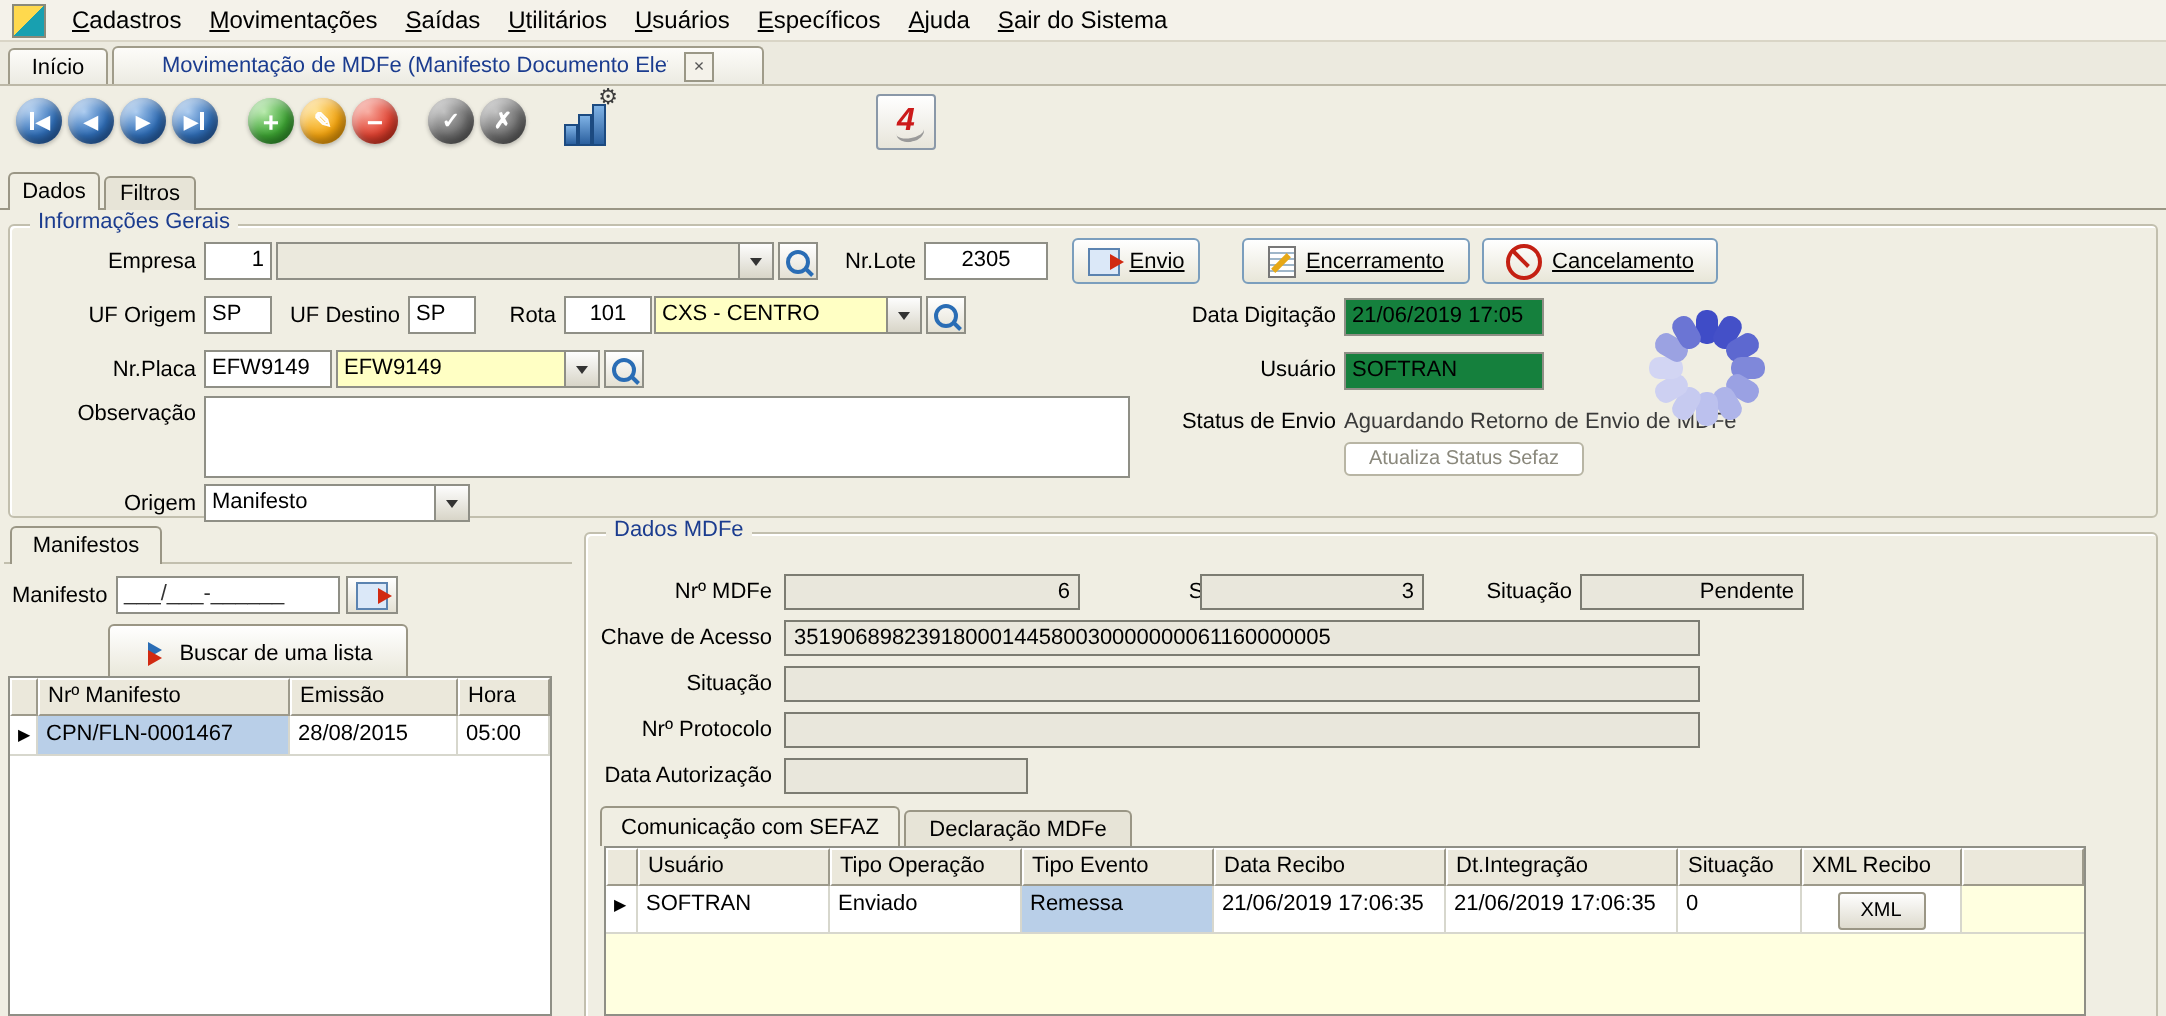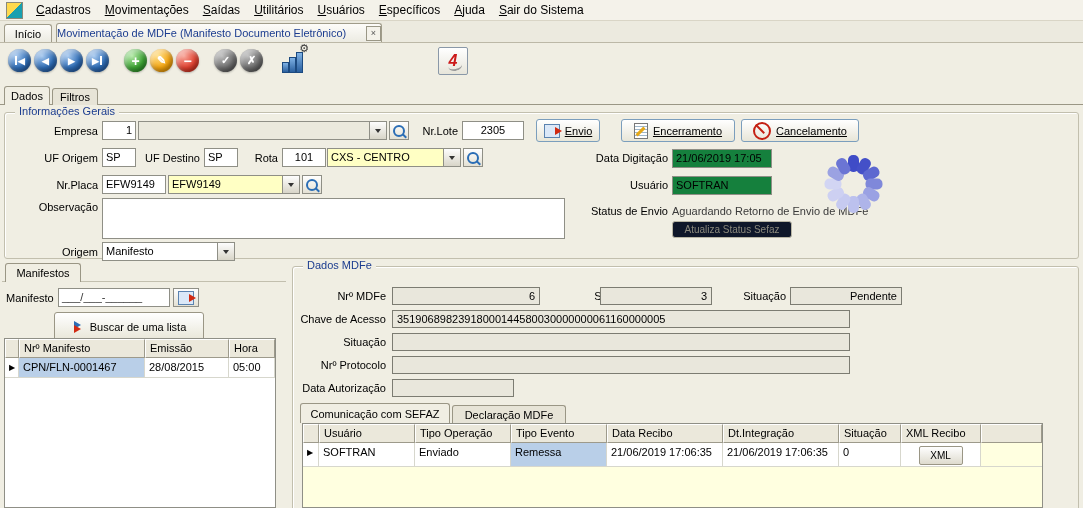--- a/index.html
+++ b/index.html
@@ -11,21 +11,21 @@
   .menubar{left:0;top:0;width:100%;height:21px;background:#f4f2ea;border-bottom:1px solid #d9d5c6;
            display:flex;align-items:center;padding-left:6px}
   .app-icon{width:15px;height:15px;border:1px solid #8a8a7a;margin-right:6px;
             background:linear-gradient(135deg,#ffd94d 0 50%,#18a0b0 50% 100%)}
   .menu-item{padding:2px 7px;font-size:12px;cursor:default;display:inline-block}
   .menu-item::first-letter{text-decoration:underline}
 
   
   .tabbar{left:0;top:21px;width:100%;height:22px;background:#ecead f;background:#eceadf;border-bottom:1px solid #bcb8a7}
   .dtab{border:1px solid #a09c8a;border-bottom:none;border-radius:3px 3px 0 0;
-        background:linear-gradient(#fdfcf9,#ecebe2);display:flex;align-items:center;padding:0 0}
+        background:linear-gradient(#fdfcf9,#ecebe2);display:flex;align-items:center;padding:0 24px}
   .dtab.active{color:#1b3c8f}
   .tab-close{width:13px;height:13px;border:1px solid #9a9786;margin-left:8px;flex:0 0 auto;
              display:flex;align-items:center;justify-content:center;font-size:9px;color:#555;background:#f4f2ea}
 
   
   .cbtn{width:23px;height:23px;border-radius:50%;color:#fff;display:flex;align-items:center;justify-content:center;
         font-size:11px;font-weight:bold;top:49px;
         box-shadow:inset -2px -3px 4px rgba(0,0,0,.3), inset 2px 3px 4px rgba(255,255,255,.5), 0 1px 2px rgba(0,0,0,.25)}
   .blue{background:radial-gradient(circle at 35% 30%,#a7c9ef,#2f6db6 55%,#1d4e92)}
   .green{background:radial-gradient(circle at 35% 30%,#b4e9a8,#3da333 55%,#1f7d1f)}
@@ -64,21 +64,21 @@
   .dd{width:16px;border-left:1px solid #8f8f86;background:linear-gradient(#fdfdfd,#d8d5c8);
       display:flex;align-items:center;justify-content:center;flex:0 0 auto}
   .dd::after{content:"";border-left:3.5px solid transparent;border-right:3.5px solid transparent;border-top:4px solid #333}
   .sbtn{width:20px;height:19px;border:1px solid #8f8f86;background:linear-gradient(#fff,#e4e1d4);
         display:flex;align-items:center;justify-content:center}
   .mag{position:relative;width:8px;height:8px;border:2px solid #2a6db5;border-radius:50%}
   .mag::after{content:"";position:absolute;width:5px;height:2px;background:#2a6db5;transform:rotate(45deg);right:-4px;bottom:-2px}
   .xpbtn{height:23px;border:1px solid #7b9ebd;border-radius:3px;background:linear-gradient(#ffffff,#e8e6d8);
          display:flex;align-items:center;justify-content:center;gap:5px}
   .xpbtn .u{text-decoration:underline}
-  .xpbtn.dis{color:#8a887c;border-color:#b8b5a4;background:#0f172a}
+  .xpbtn.dis{color:#8a887c;border-color:#b8b5a4;background:#ffffff}
 
   
   .ic-envio{width:14px;height:12px;position:relative;background:#dbe8f8;border:1px solid #5b83b0;flex:0 0 auto}
   .ic-envio::after{content:"";position:absolute;right:-3px;top:2px;border-left:7px solid #d12a12;
                    border-top:4px solid transparent;border-bottom:4px solid transparent}
   .ic-encer{width:12px;height:14px;position:relative;flex:0 0 auto;border:1px solid #777;
             background:repeating-linear-gradient(#ffffff 0 2px,#9fb6c9 2px 3px)}
   .ic-encer::after{content:"";position:absolute;width:11px;height:3px;background:#e6a817;transform:rotate(-45deg);left:0;top:6px}
   .ic-cancel{width:14px;height:14px;border:2px solid #c42013;border-radius:50%;position:relative;flex:0 0 auto}
   .ic-cancel::after{content:"";position:absolute;left:-1px;top:4px;width:12px;height:2px;background:#c42013;transform:rotate(45deg)}

